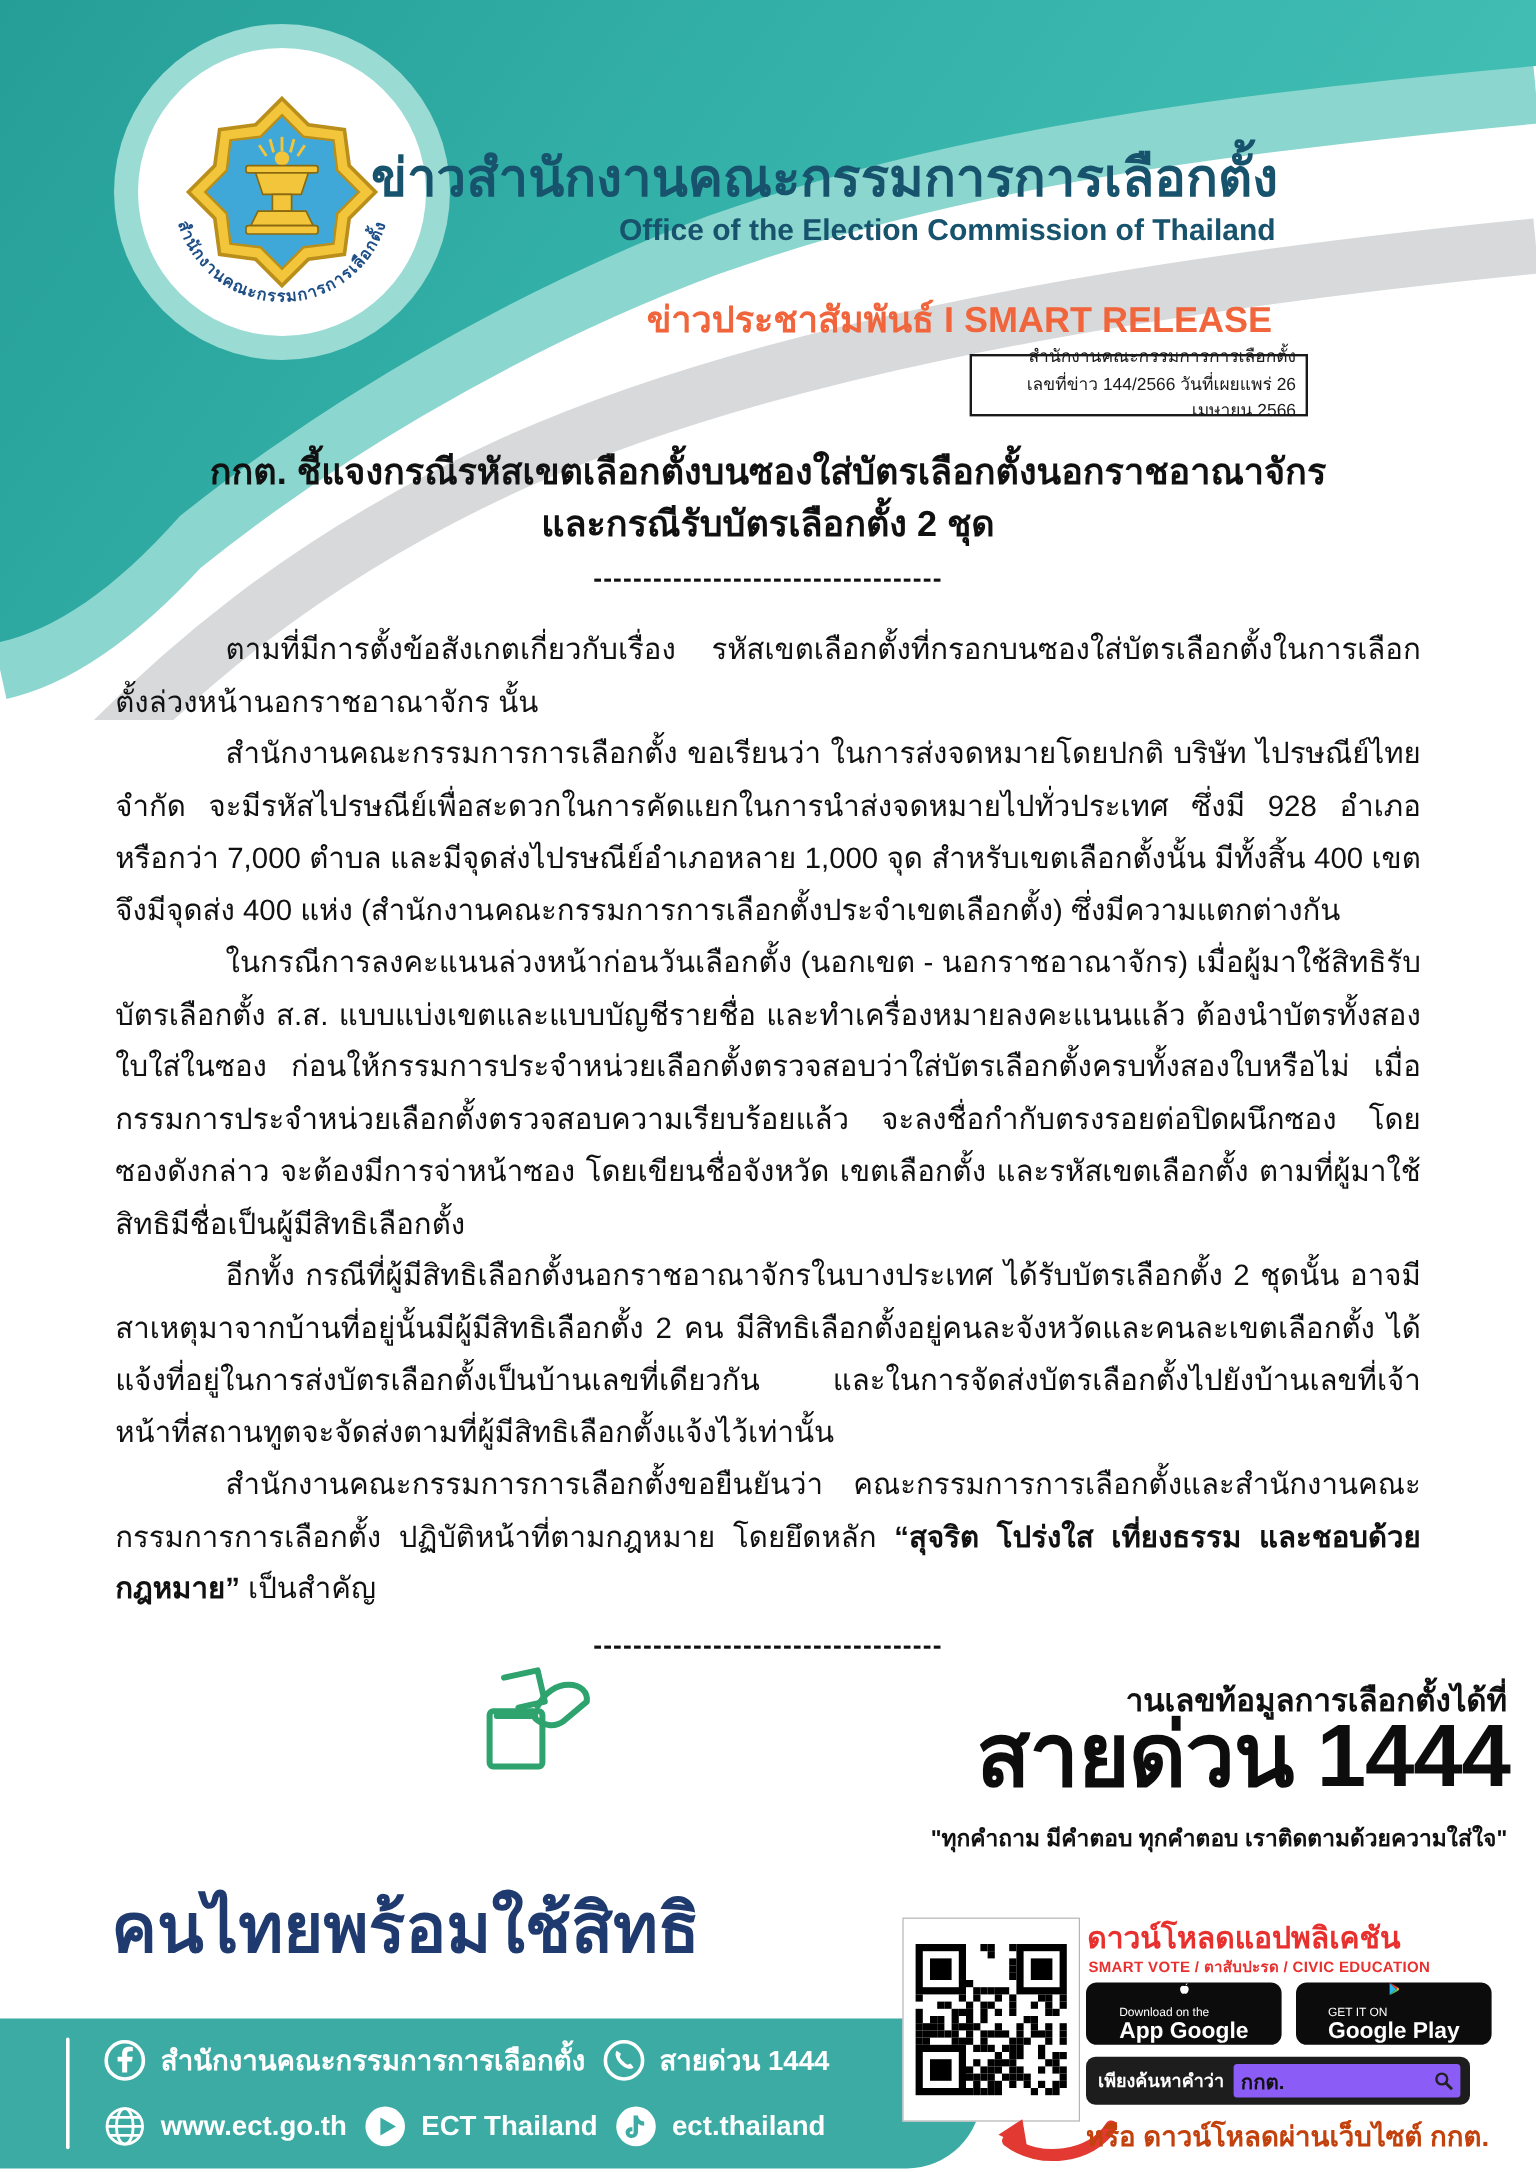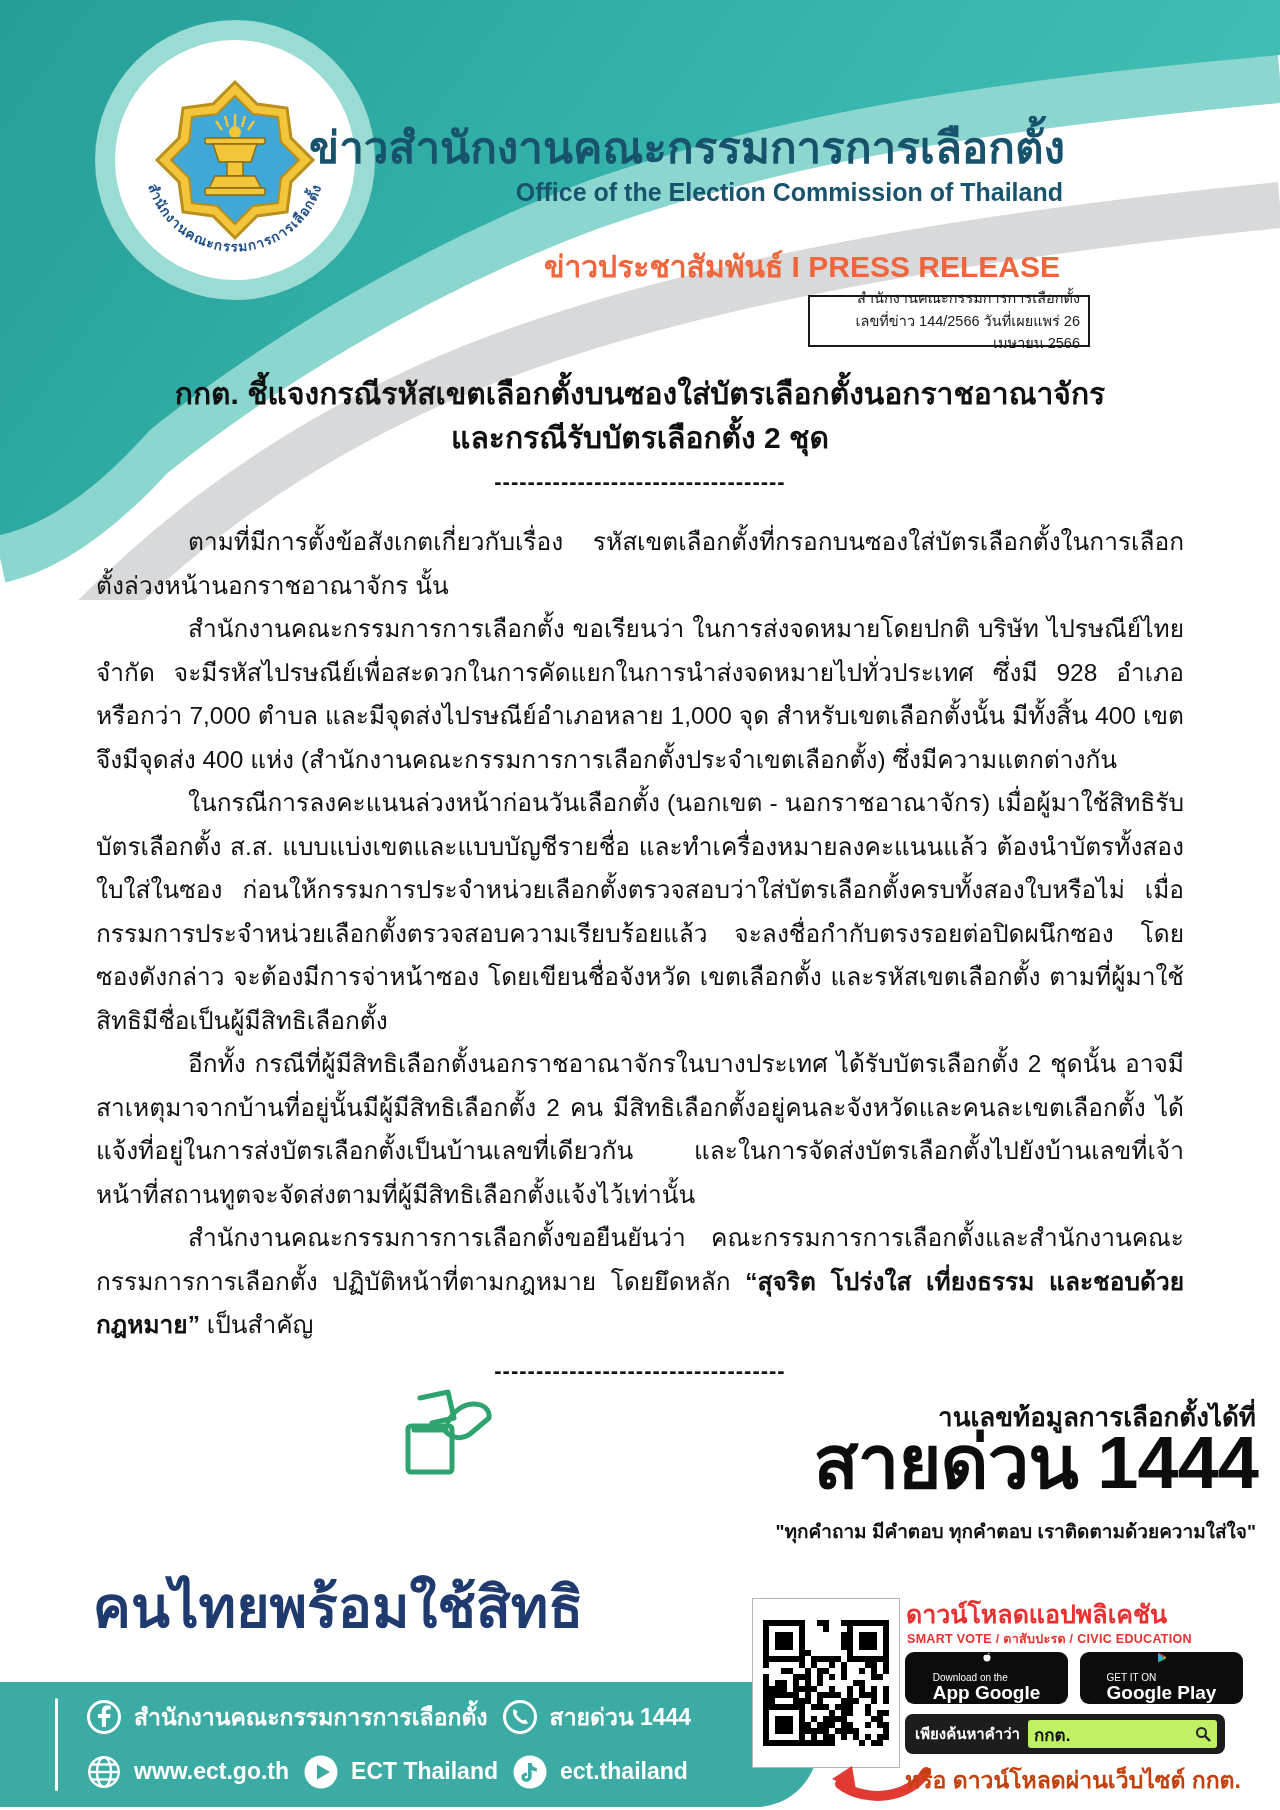--- a/index.html
+++ b/index.html
@@ -45,21 +45,21 @@
           display:flex;align-items:center;justify-content:center;}
   .dl-heading{position:absolute;left:906px;top:1594px;font-size:25px;font-weight:bold;color:#E8312F;white-space:nowrap;}
   .dl-apps{position:absolute;left:907px;top:1629px;font-size:12.5px;font-weight:bold;color:#E8312F;white-space:nowrap;letter-spacing:.3px;}
   .badges{position:absolute;left:905px;top:1652px;display:flex;gap:12px;}
   .badge{width:163px;height:52px;background:#0c0c0c;border-radius:9px;display:flex;align-items:center;gap:9px;padding:0 10px;box-sizing:border-box;color:#fff;flex-direction:column;}
   .badge .txt{display:flex;flex-direction:column;line-height:1.1;}
   .badge .small{font-size:10px;}
   .badge .big{font-size:19px;font-weight:bold;white-space:nowrap;}
   .search-pill{position:absolute;left:905px;top:1714px;width:320px;height:40px;background:#1d1d1d;border-radius:8px;display:flex;align-items:center;padding:0 8px 0 10px;box-sizing:border-box;gap:8px;}
   .search-pill .slabel{color:#fff;font-size:15px;font-weight:bold;white-space:nowrap;}
-  .search-field{flex:1;height:28px;background:#bef264;border-radius:3px;display:flex;align-items:center;padding:0 6px;gap:6px;justify-content:space-between;}
+  .search-field{flex:1;height:28px;background:#8b5cf6;border-radius:3px;display:flex;align-items:center;padding:0 6px;gap:6px;justify-content:space-between;}
   .search-field .sval{flex:1;font-size:17px;font-weight:bold;color:#111;}
   .web-note{position:absolute;left:905px;top:1762px;font-size:23px;font-weight:bold;color:#c2410c;white-space:nowrap;}
   .red-arrow{position:absolute;left:818px;top:1744px;}
 </style>
 </head>
 <body>
 
 <div class="page">
 
   <svg class="header-svg" width="1280" height="600" viewBox="0 0 1280 600">
@@ -104,21 +104,21 @@
         </g>
       </g>
       <text font-size="13.5" font-weight="bold" fill="#1D4E86" letter-spacing="1">
         <textPath href="#logo-arc" startOffset="50%" text-anchor="middle">สำนักงานคณะกรรมการการเลือกตั้ง</textPath>
       </text>
     </g>
   </svg>
 
   <div class="hdr-title-th">ข่าวสำนักงานคณะกรรมการการเลือกตั้ง</div>
   <div class="hdr-title-en">Office of the Election Commission of Thailand</div>
-  <div class="hdr-press">ข่าวประชาสัมพันธ์ I PRESS RELEASE</div>
+  <div class="hdr-press">ข่าวประชาสัมพันธ์ I SMART RELEASE</div>
 
   <div class="info-box">
     <div>สำนักงานคณะกรรมการการเลือกตั้ง</div>
     <div>เลขที่ข่าว 144/2566 วันที่เผยแพร่ 26 เมษายน 2566</div>
   </div>
 
   <div class="doc">
     <div class="doc-title">กกต. ชี้แจงกรณีรหัสเขตเลือกตั้งบนซองใส่บัตรเลือกตั้งนอกราชอาณาจักร</div>
     <div class="doc-title">และกรณีรับบัตรเลือกตั้ง 2 ชุด</div>
     <div class="doc-sep">-----------------------------------</div>

